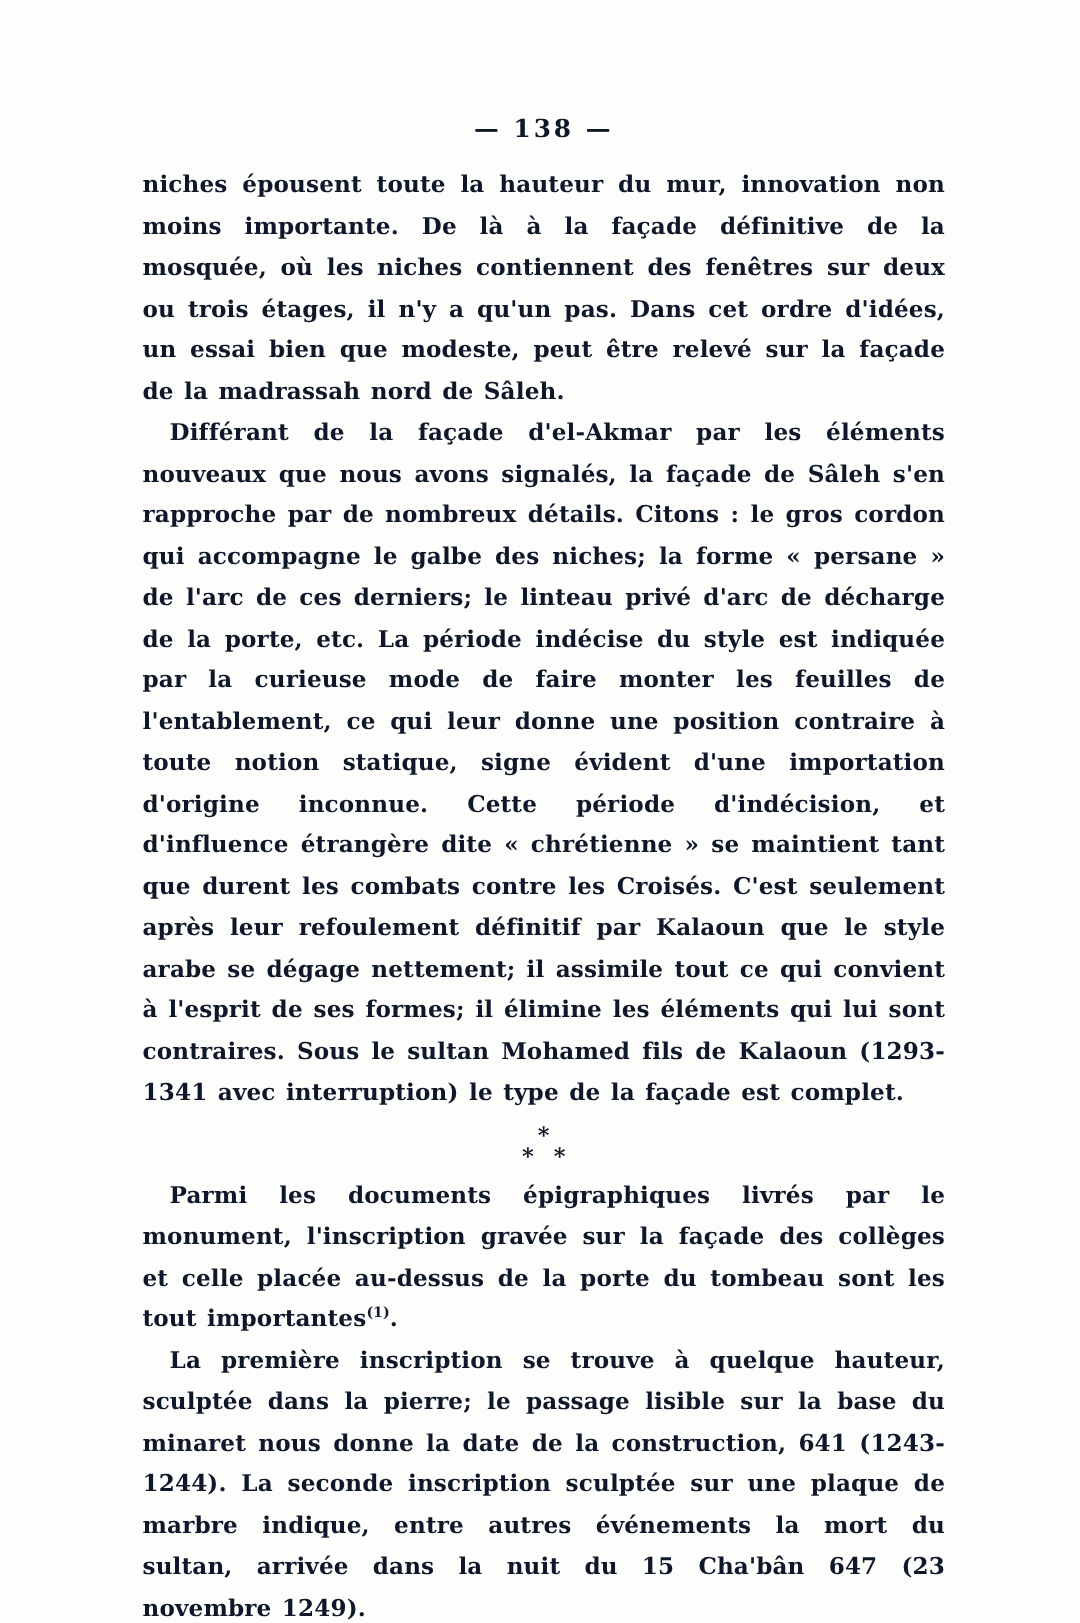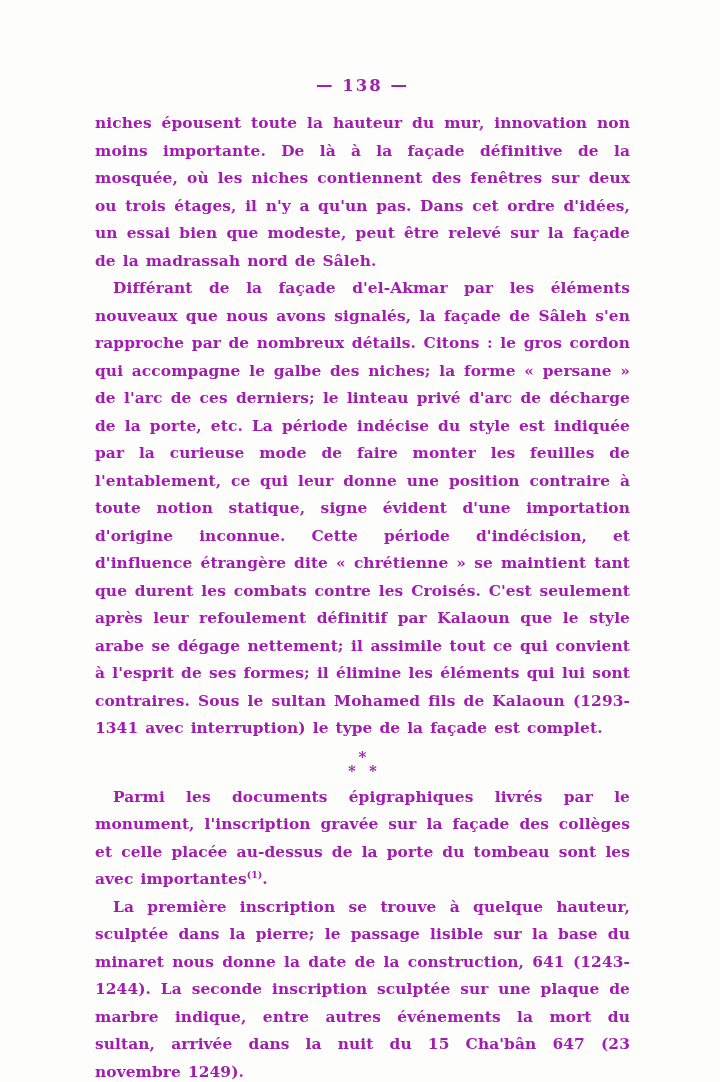--- a/index.html
+++ b/index.html
@@ -10,21 +10,21 @@
   .page {
     position: relative;
     width: 720px;
     height: 1082px;
     margin: 0 auto;
     background: #fdfdfb;
     box-sizing: border-box;
     padding: 76px 90px 0 95px;
     font-family: "DejaVu Serif", "Liberation Serif", serif;
     font-weight: bold;
-    color: #a21caf;
+    color: #0f172a;
     overflow: hidden;
   }
   .page-header {
     text-align: center;
     font-size: 16.5px;
     letter-spacing: 2px;
     margin-bottom: 15px;
     white-space: nowrap;
   }
   .body-text p.para {
@@ -72,19 +72,19 @@
 
     <p class="para no-indent">niches épousent toute la hauteur du mur, innovation non moins importante. De là à la façade définitive de la mosquée, où les niches contiennent des fenêtres sur deux ou trois étages, il n'y a qu'un pas. Dans cet ordre d'idées, un essai bien que modeste, peut être relevé sur la façade de la madrassah nord de Sâleh.</p>
 
     <p class="para">Différant de la façade d'el-Akmar par les éléments nouveaux que nous avons signalés, la façade de Sâleh s'en rapproche par de nombreux détails. Citons : le gros cordon qui accompagne le galbe des niches; la forme « persane » de l'arc de ces derniers; le linteau privé d'arc de décharge de la porte, etc. La période indécise du style est indiquée par la curieuse mode de faire monter les feuilles de l'entablement, ce qui leur donne une position contraire à toute notion statique, signe évident d'une importation d'origine inconnue. Cette période d'indécision, et d'influence étrangère dite « chrétienne » se maintient tant que durent les combats contre les Croisés. C'est seulement après leur refoulement définitif par Kalaoun que le style arabe se dégage nettement; il assimile tout ce qui convient à l'esprit de ses formes; il élimine les éléments qui lui sont contraires. Sous le sultan Mohamed fils de Kalaoun (1293-1341 avec interruption) le type de la façade est complet.</p>
 
     <div class="separator">
       <div class="sep-top">*</div>
       <div class="sep-bottom">* *</div>
     </div>
 
-    <p class="para"><span>Parmi les documents épigraphiques livrés par le monument, l'inscription gravée sur la façade des collèges et celle placée au-dessus de la porte du tombeau sont les avec importantes</span><span class="fn-ref">(1)</span><span>.</span></p>
+    <p class="para"><span>Parmi les documents épigraphiques livrés par le monument, l'inscription gravée sur la façade des collèges et celle placée au-dessus de la porte du tombeau sont les tout importantes</span><span class="fn-ref">(1)</span><span>.</span></p>
 
     <p class="para">La première inscription se trouve à quelque hauteur, sculptée dans la pierre; le passage lisible sur la base du minaret nous donne la date de la construction, 641 (1243-1244). La seconde inscription sculptée sur une plaque de marbre indique, entre autres événements la mort du sultan, arrivée dans la nuit du 15 Cha'bân 647 (23 novembre 1249).</p>
 
   </div>
 
 </div>
 
 </body></html>

